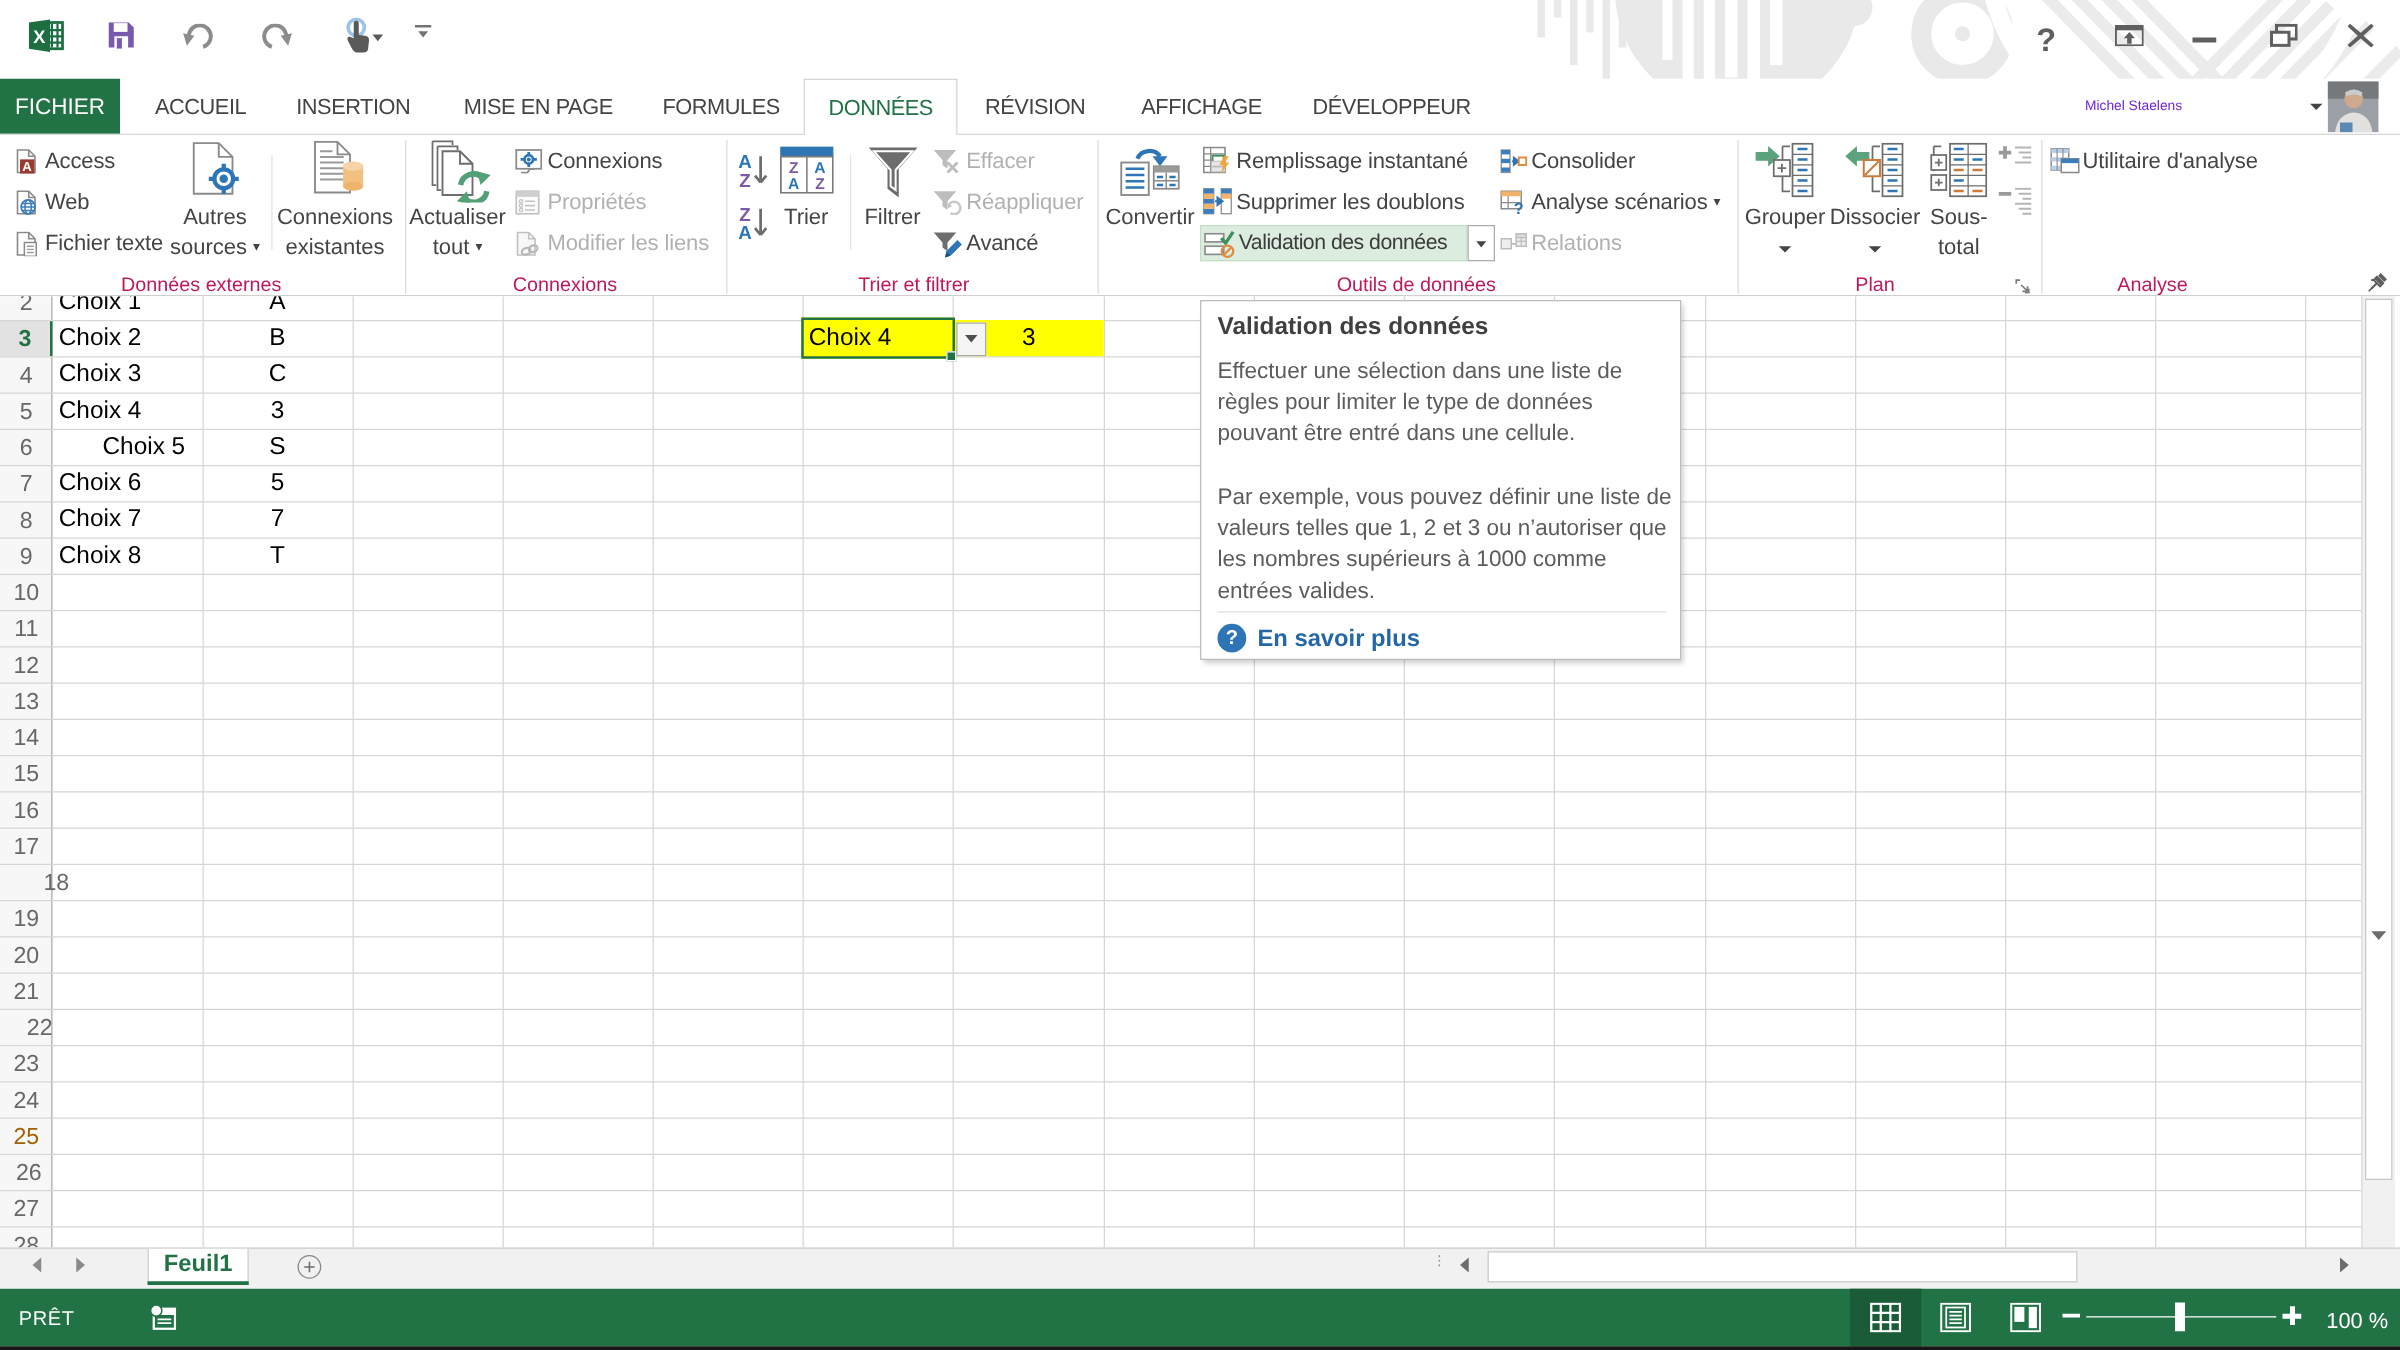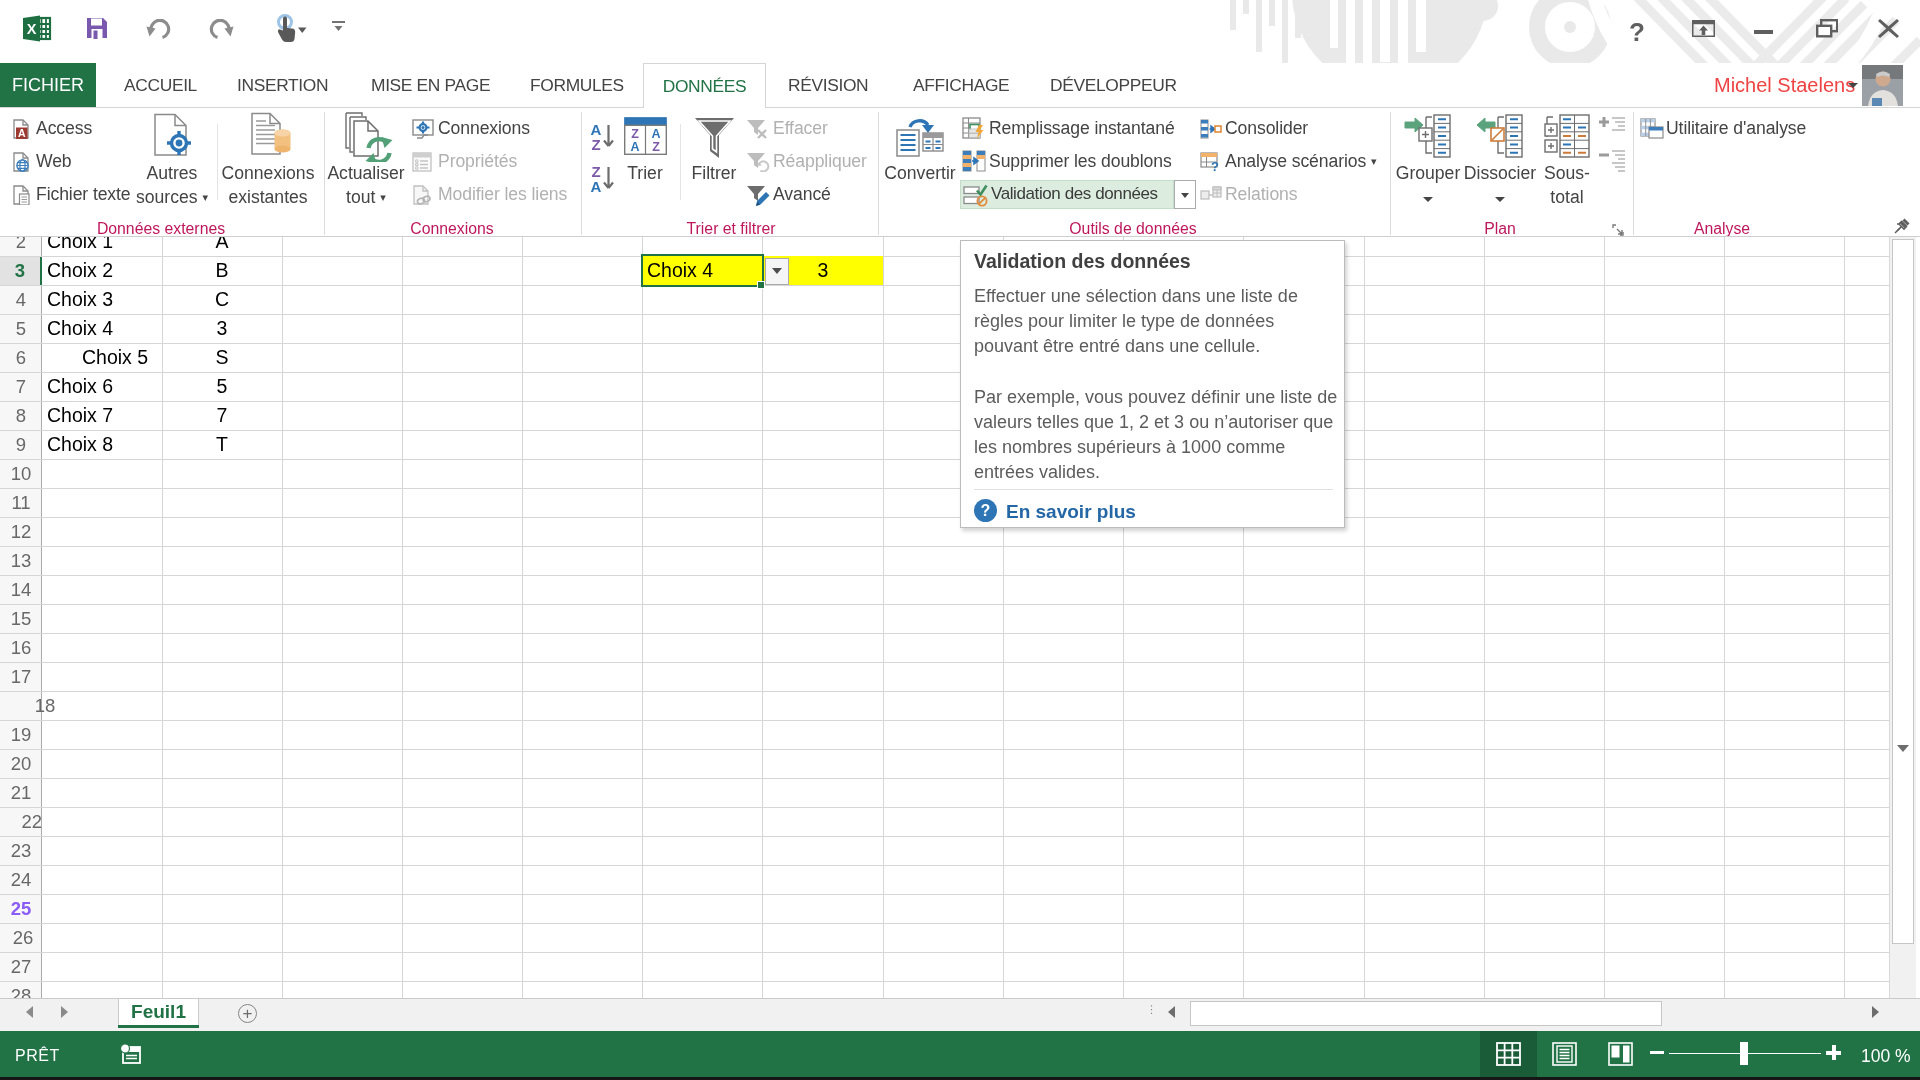--- a/index.html
+++ b/index.html
@@ -130,21 +130,21 @@
   <div class="abs" style="left:0;top:107px;width:1920px;height:1px;background:#d5d5d5;"></div>
   <div class="abs" id="tabs" style="left:0;top:63px;height:44px;width:1920px;font-size:17.4px;color:#444;white-space:nowrap;letter-spacing:-0.35px;">
     <div class="abs" style="left:124px;top:0;line-height:44px;">ACCUEIL</div>
     <div class="abs" style="left:237px;top:0;line-height:44px;">INSERTION</div>
     <div class="abs" style="left:371px;top:0;line-height:44px;">MISE EN PAGE</div>
     <div class="abs" style="left:530px;top:0;line-height:44px;">FORMULES</div>
     <div class="abs" style="left:643px;top:0;width:123px;height:45px;background:#fff;border:1px solid #d5d5d5;border-bottom:none;line-height:44px;text-align:center;color:#217346;">DONNÉES</div>
     <div class="abs" style="left:788px;top:0;line-height:44px;">RÉVISION</div>
     <div class="abs" style="left:913px;top:0;line-height:44px;">AFFICHAGE</div>
     <div class="abs" style="left:1050px;top:0;line-height:44px;">DÉVELOPPEUR</div>
-    <div class="abs" style="left:1714px;top:0;line-height:44px;font-size:20px;color:#ef4444;letter-spacing:0;">Michel Staelens</div>
+    <div class="abs" style="left:1668px;top:0;line-height:44px;font-size:11px;color:#6d28d9;letter-spacing:0;">Michel Staelens</div>
     <div class="abs" style="left:1848px;top:20px;width:0;height:0;border-left:5px solid transparent;border-right:5px solid transparent;border-top:5px solid #444;"></div>
     <div class="abs" style="left:1862px;top:2px;width:41px;height:41px;overflow:hidden;">
       <svg width="41" height="41" viewBox="0 0 41 41">
         <rect width="41" height="41" fill="#9aa0a6"></rect>
         <rect x="0" y="0" width="41" height="14" fill="#75797c"></rect>
         <circle cx="21" cy="14" r="7.5" fill="#cfa98d"></circle>
         <path d="M14 9 Q21 4 28 9 L27 12 Q21 9 15 12 Z" fill="#cbcbcb"></path>
         <path d="M6 41 Q8 26 21 25 Q34 26 36 41 Z" fill="#e3e1dd"></path>
         <path d="M10 33 h10 v8 h-10 z" fill="#5b89b4"></path>
       </svg>
@@ -498,21 +498,21 @@
         <div class="abs" style="left:0;top:367px;width:42px;height:29px;line-height:29px;text-align:center;font-size:18.5px;color:#686868;">15</div>
         <div class="abs" style="left:0;top:396px;width:42px;height:29px;line-height:29px;text-align:center;font-size:18.5px;color:#686868;">16</div>
         <div class="abs" style="left:0;top:425px;width:42px;height:29px;line-height:29px;text-align:center;font-size:18.5px;color:#686868;">17</div>
         <div class="abs" style="left:0;top:454px;width:42px;height:29px;line-height:29px;text-align:center;font-size:18.5px;color:#686868;margin-left:24px;">18</div>
         <div class="abs" style="left:0;top:483px;width:42px;height:29px;line-height:29px;text-align:center;font-size:18.5px;color:#686868;">19</div>
         <div class="abs" style="left:0;top:512px;width:42px;height:29px;line-height:29px;text-align:center;font-size:18.5px;color:#686868;">20</div>
         <div class="abs" style="left:0;top:541px;width:42px;height:29px;line-height:29px;text-align:center;font-size:18.5px;color:#686868;">21</div>
         <div class="abs" style="left:0;top:570px;width:42px;height:29px;line-height:29px;text-align:right;font-size:18.5px;color:#686868;">22</div>
         <div class="abs" style="left:0;top:599px;width:42px;height:29px;line-height:29px;text-align:center;font-size:18.5px;color:#686868;">23</div>
         <div class="abs" style="left:0;top:628px;width:42px;height:29px;line-height:29px;text-align:center;font-size:18.5px;color:#686868;">24</div>
-        <div class="abs" style="left:0;top:657px;width:42px;height:29px;line-height:29px;text-align:center;font-size:18.5px;color:#8b5cf6;font-weight:bold;">25</div>
+        <div class="abs" style="left:0;top:657px;width:42px;height:29px;line-height:29px;text-align:center;font-size:18.5px;color:#a16207;">25</div>
         <div class="abs" style="left:0;top:686px;width:46px;height:29px;line-height:29px;text-align:center;font-size:18.5px;color:#686868;">26</div>
         <div class="abs" style="left:0;top:715px;width:42px;height:29px;line-height:29px;text-align:center;font-size:18.5px;color:#686868;">27</div>
         <div class="abs" style="left:0;top:744px;width:42px;height:29px;line-height:29px;text-align:center;font-size:18.5px;color:#686868;">28</div>
       </div>
 
     <div class="abs" id="vlines">
         <div class="abs" style="left:162px;top:0;width:1px;height:761px;background:#d6d6d6;"></div>
         <div class="abs" style="left:282px;top:0;width:1px;height:761px;background:#d6d6d6;"></div>
         <div class="abs" style="left:402px;top:0;width:1px;height:761px;background:#d6d6d6;"></div>
         <div class="abs" style="left:522px;top:0;width:1px;height:761px;background:#d6d6d6;"></div>

